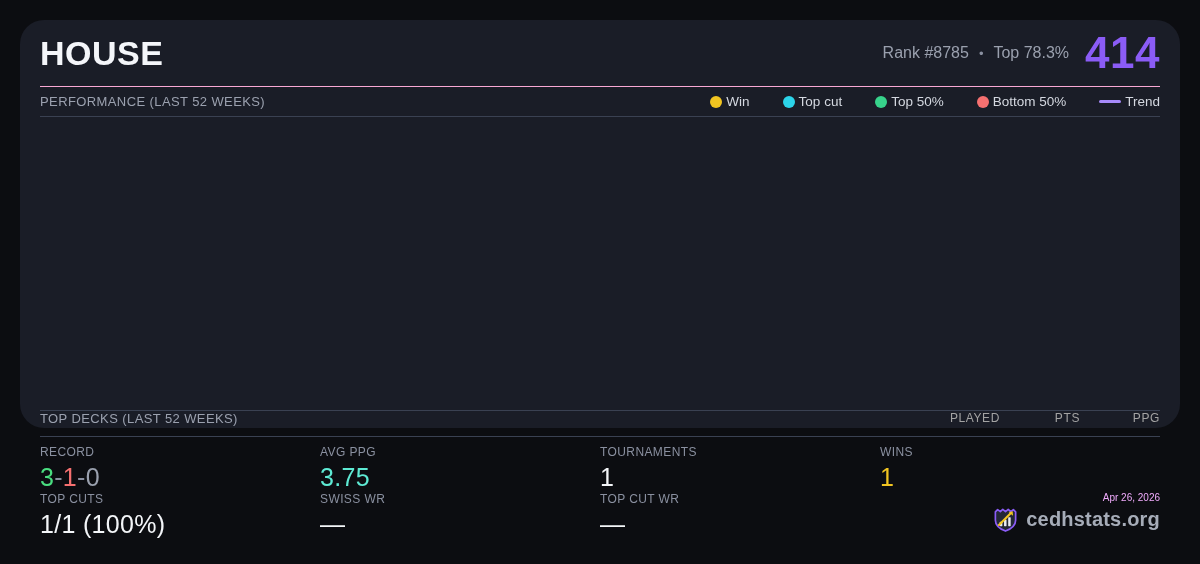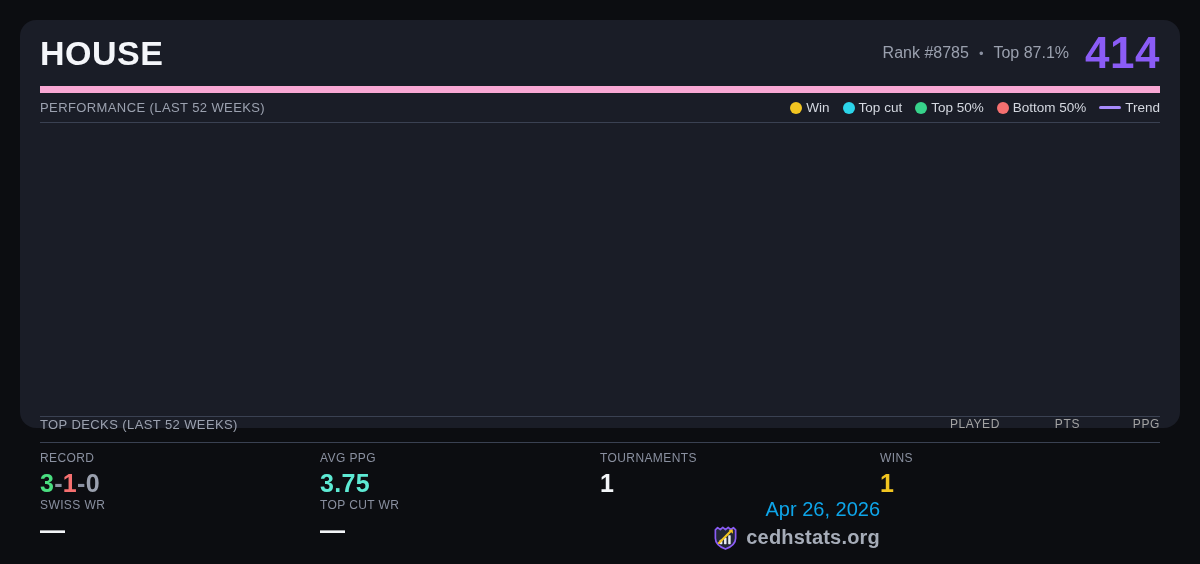--- a/index.html
+++ b/index.html
@@ -4,74 +4,74 @@
 <style>
   html,body{margin:0;padding:0;}
   body{
     width:1200px;height:564px;overflow:hidden;
     background:#0c0d11;
     font-family:"Liberation Sans","DejaVu Sans",sans-serif;
     -webkit-font-smoothing:antialiased;
   }
   .card{
     position:absolute;left:20px;top:20px;width:1160px;height:408px;
-    background:#1a1d27;border-radius:16px;box-sizing:border-box;
+    background:#1a1d27;border-radius:24px;box-sizing:border-box;
     padding:0 20px;
   }
   
   .header-row{display:flex;justify-content:space-between;align-items:center;height:66px;}
   .title{font-size:34px;font-weight:800;color:#f4f6fa;letter-spacing:.5px;line-height:1;}
   .header-right{display:flex;align-items:center;gap:16px;}
   .rank-group{display:flex;align-items:center;gap:10px;color:#9aa0ae;font-size:16px;}
   .rank-sep{font-size:13px;color:#8a90a0;}
   .score{font-size:44px;font-weight:700;line-height:1;letter-spacing:.5px;}
   
   .perf-row{
     display:flex;justify-content:space-between;align-items:center;height:29px;
-    border-top:7px solid #f9a8d4;border-bottom:1px solid #3a4152;
+    border-top:1px solid #f9a8d4;border-bottom:1px solid #3a4152;
   }
   .section-heading{font-size:13px;color:#9ba1af;letter-spacing:.4px;}
-  .legend{display:flex;align-items:center;gap:13px;}
+  .legend{display:flex;align-items:center;gap:33px;}
   .legend-item{display:flex;align-items:center;gap:4px;cursor:default;}
   .legend-dot{width:12px;height:12px;border-radius:50%;display:inline-block;}
   .legend-line{width:22px;height:3px;border-radius:2px;display:inline-block;}
   .legend-label{font-size:13.5px;color:#d4d8e0;}
   
   .chart-area{height:293px;}
   
   .decks-row{
     display:flex;justify-content:space-between;align-items:flex-start;height:25px;
     border-top:1px solid #3a4152;border-bottom:1px solid #3a4152;
   }
   .deck-cols{display:flex;}
   .deck-col{width:80px;text-align:right;font-size:12px;color:#a3a3a3;letter-spacing:.6px;}
   
   .stats-grid{
     display:grid;grid-template-columns:repeat(4,1fr);
     padding-top:8px;row-gap:0;
   }
   .stat-label{font-size:12px;color:#8a90a0;letter-spacing:.4px;margin-bottom:5px;}
-  .stat-value{font-size:25px;font-weight:700;color:#f3f5f8;line-height:1.1;letter-spacing:.3px;}
+  .stat-value{font-size:25px;font-weight:400;color:#f3f5f8;line-height:1.1;letter-spacing:.3px;}
   .footer-cell{display:flex;flex-direction:column;align-items:flex-end;gap:3px;}
-  .date{font-size:20px;color:#0ea5e9;}
+  .date{font-size:10px;color:#f0abfc;}
   .brand{display:flex;align-items:center;gap:7px;cursor:pointer;}
   .brand-text{font-size:20px;font-weight:700;color:#a6acb8;letter-spacing:.2px;}
 </style>
 </head>
 <body>
 
 <div class="card">
 
   <div class="header-row">
     <div class="title">HOUSE</div>
     <div class="header-right">
       <div class="rank-group">
         <span>Rank #8785</span>
         <span class="rank-sep">•</span>
-        <span>Top 87.1%</span>
+        <span>Top 78.3%</span>
       </div>
       <div class="score" style="color: rgb(139, 92, 246);">414</div>
     </div>
   </div>
 
   <div class="perf-row">
     <div class="section-heading">PERFORMANCE (LAST 52 WEEKS)</div>
     <div class="legend">
       <div class="legend-item">
         <span class="legend-dot" style="background: rgb(242, 197, 33);"></span>
@@ -122,20 +122,24 @@
     <div class="stat">
       <div class="stat-label">TOURNAMENTS</div>
       <div class="stat-value" style="color: rgb(243, 245, 248);">1</div>
     </div>
 
     <div class="stat">
       <div class="stat-label">WINS</div>
       <div class="stat-value" style="color: rgb(242, 197, 33);">1</div>
     </div>
 
+    <div class="stat">
+      <div class="stat-label">TOP CUTS</div>
+      <div class="stat-value" style="color: rgb(243, 245, 248);">1/1 (100%)</div>
+    </div>
 
     <div class="stat">
       <div class="stat-label">SWISS WR</div>
       <div class="stat-value" style="color: rgb(243, 245, 248);">—</div>
     </div>
 
     <div class="stat">
       <div class="stat-label">TOP CUT WR</div>
       <div class="stat-value" style="color: rgb(243, 245, 248);">—</div>
     </div>

